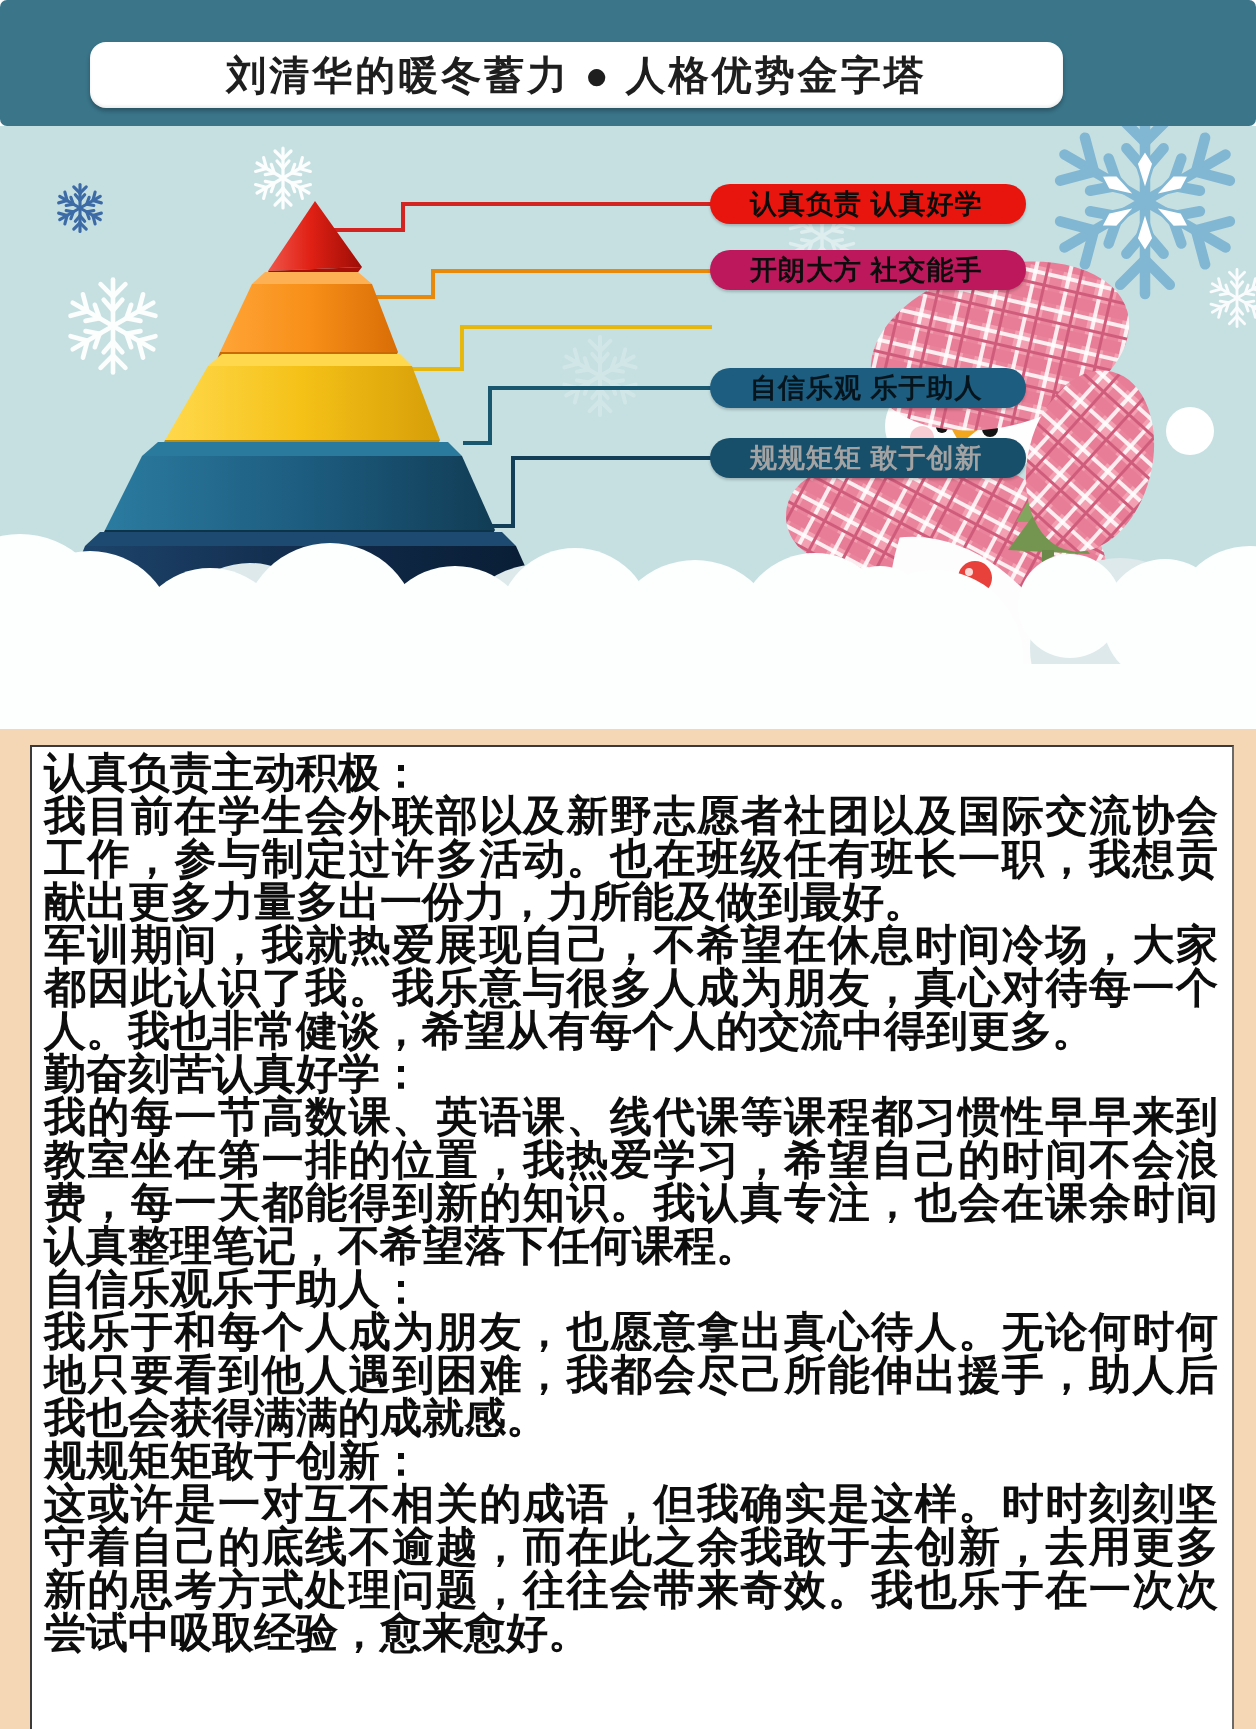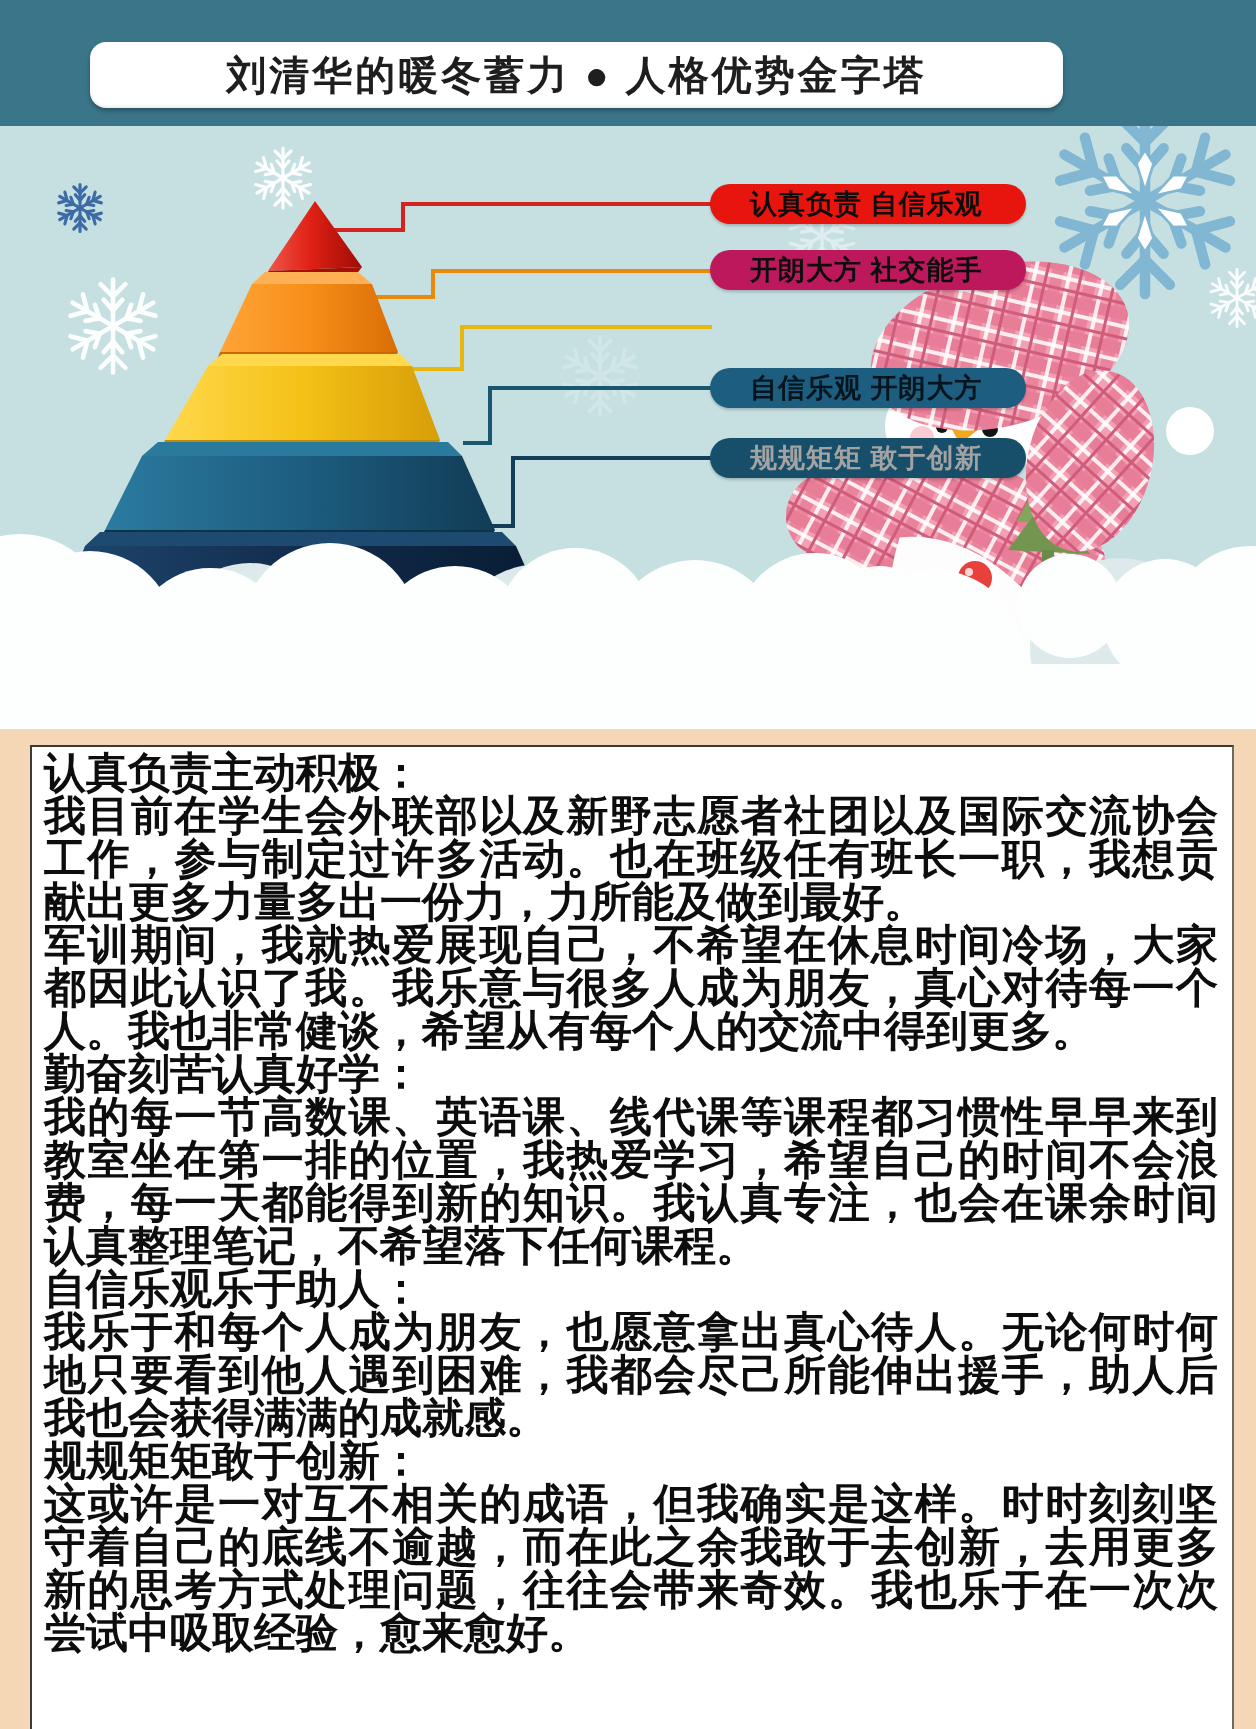--- a/index.html
+++ b/index.html
@@ -2,21 +2,21 @@
 <html><head>
 <meta charset="utf-8">
 <style>
   * { margin:0; padding:0; box-sizing:border-box; }
   html,body { background:#888; }
   .page {
     position:relative; width:1256px; height:1729px; overflow:hidden;
     background:#fff; font-family:"Liberation Sans", sans-serif;
   }
   
-  .header { position:absolute; left:0; top:0; width:1256px; height:126px; background:#3a758a; }
+  .header { position:absolute; left:0; top:0; width:1256px; height:126px; background:#3a758a;border-radius:7px; }
   .title-plate {
     position:absolute; left:90px; top:42px; width:973px; height:66px;
     background:#ffffff; border-radius:16px;
     box-shadow:0 3px 4px rgba(0,0,0,.28), inset 0 -2px 3px rgba(0,0,0,.08);
     display:flex; align-items:center; justify-content:center;
   }
   .title-text {
     font-size:40px; font-weight:800; letter-spacing:3px; color:#1e1e1e;
     white-space:nowrap;
   }
@@ -202,23 +202,23 @@
         <circle cx="815" cy="505" r="78" fill="#fdfefe"></circle>
         <circle cx="880" cy="490" r="50" fill="#fdfefe"></circle>
         <circle cx="1070" cy="480" r="52" fill="#fdfefe"></circle>
         <circle cx="1165" cy="495" r="62" fill="#fdfefe"></circle>
         <circle cx="935" cy="532" r="88" fill="#fdfefe"></circle>
         <circle cx="1250" cy="500" r="80" fill="#fdfefe"></circle>
         <rect x="0" y="538" width="1256" height="65" fill="#fdfefe"></rect>
       </g>
     </svg>
 
-    <div class="pill pill-1">认真负责 自信乐观</div>
+    <div class="pill pill-1">认真负责 认真好学</div>
     <div class="pill pill-2">开朗大方 社交能手</div>
-    <div class="pill pill-4">自信乐观 开朗大方</div>
+    <div class="pill pill-4">自信乐观 乐于助人</div>
     <div class="pill pill-5">规规矩矩 敢于创新</div>
   </div>
 
   <div class="body-block">
     <div class="panel">
       <div class="sec">
         <div class="sec-title">认真负责主动积极：</div>
         <div class="sec-body">我目前在学生会外联部以及新野志愿者社团以及国际交流协会工作，参与制定过许多活动。也在班级任有班长一职，我想贡献出更多力量多出一份力，力所能及做到最好。</div>
       </div>
       <div class="sec">

